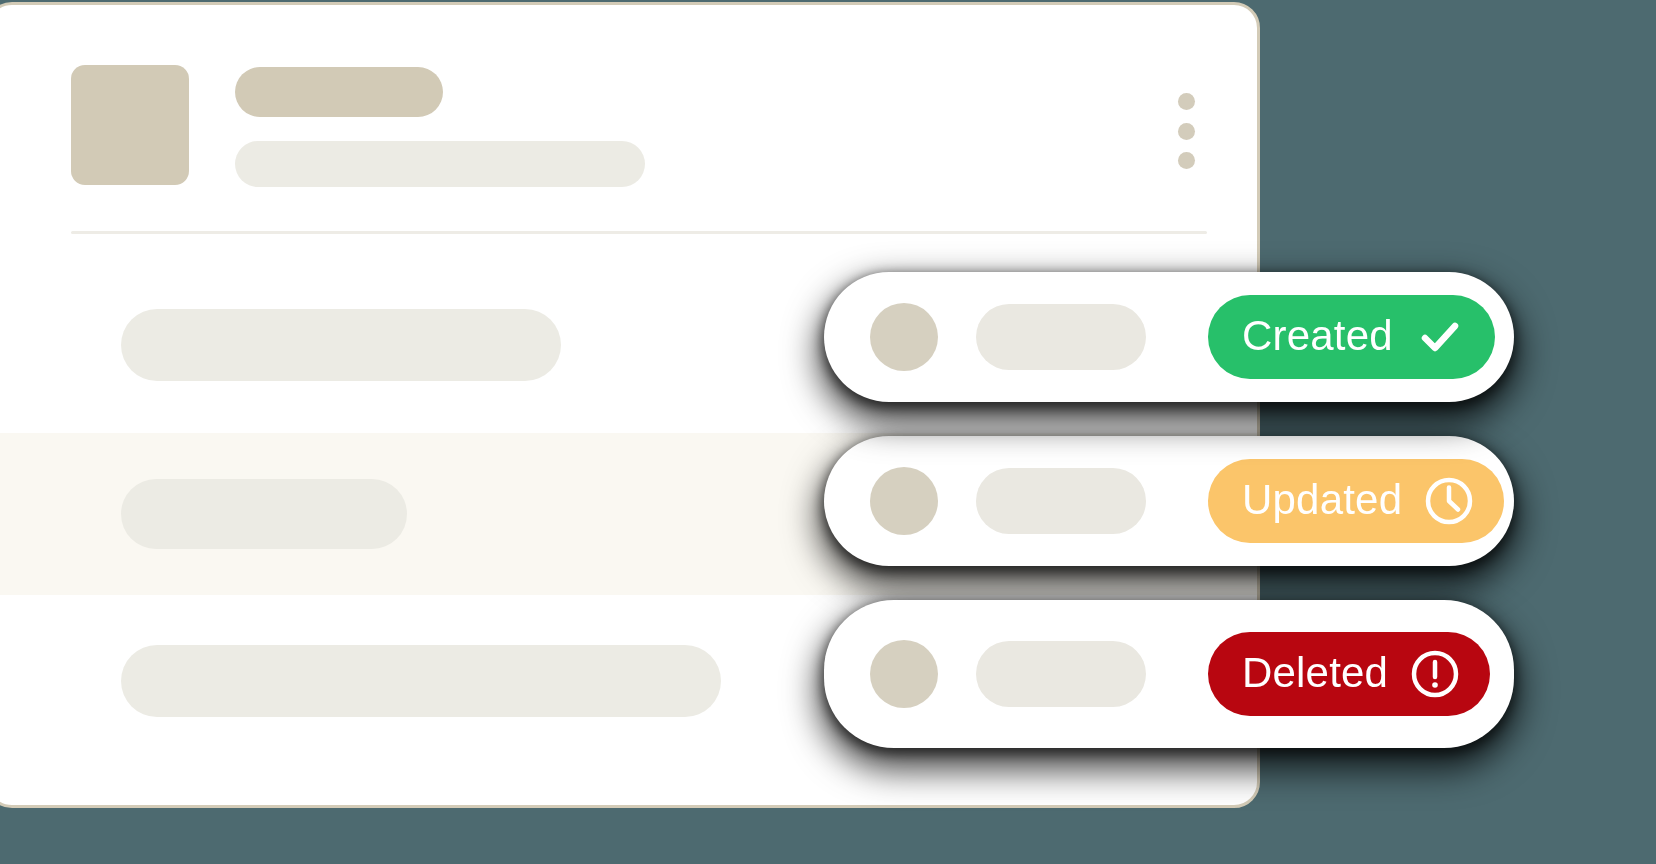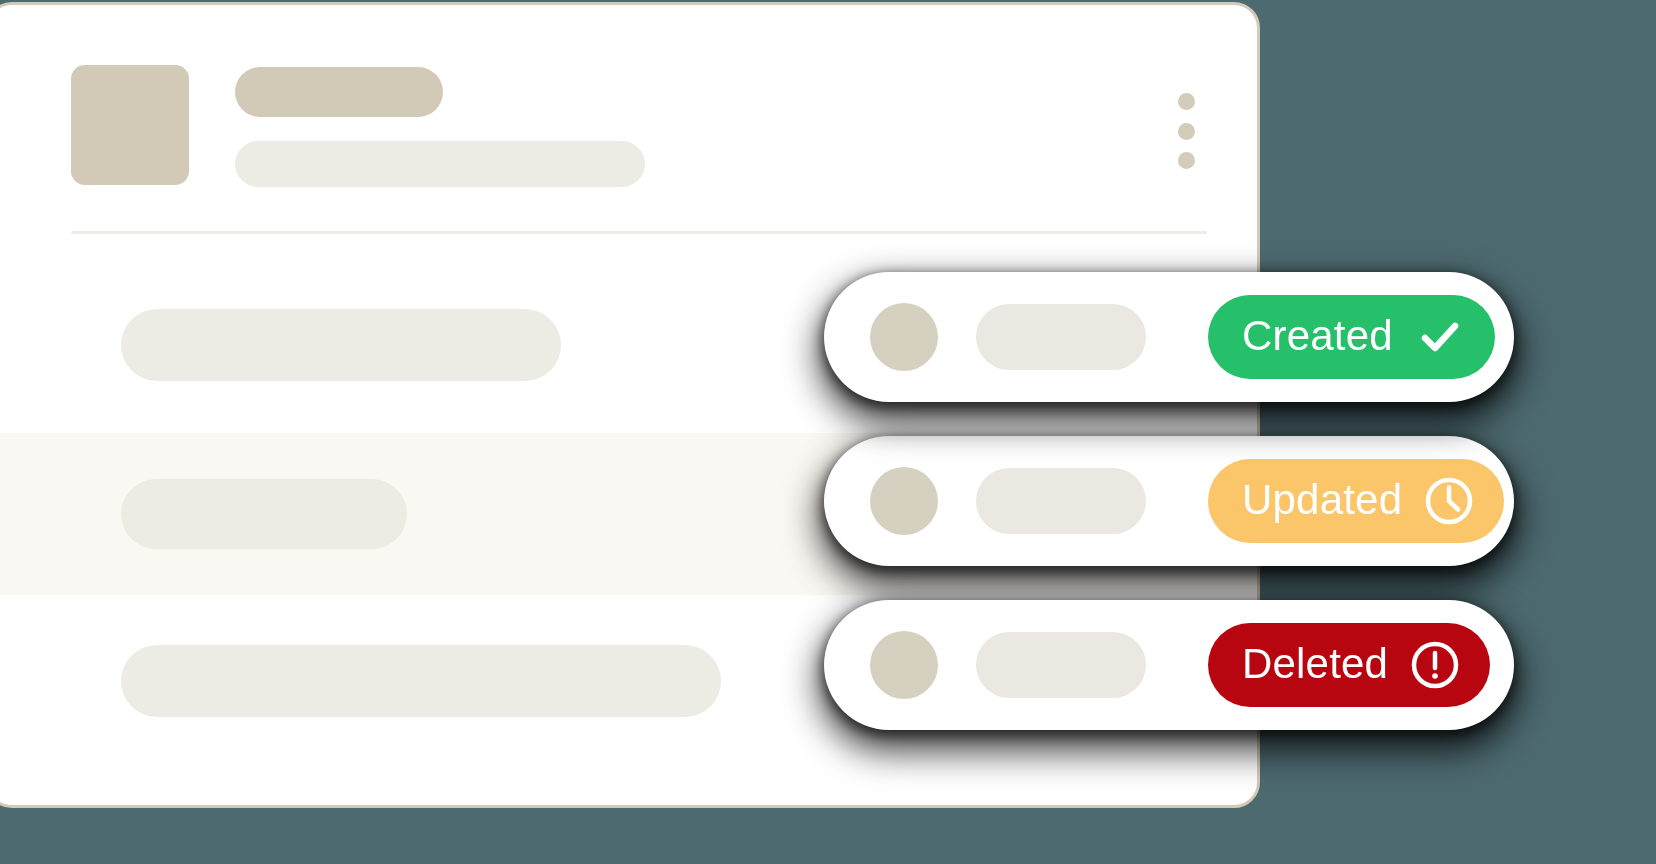--- a/index.html
+++ b/index.html
@@ -196,21 +196,21 @@
   .fc-updated {
     left: 824px;
     top: 436px;
     width: 690px;
     height: 130px;
   }
   .fc-deleted {
     left: 824px;
     top: 600px;
     width: 690px;
-    height: 130px;
+    height: 148px;
   }
 </style>
 </head>
 <body>
 
 <div class="stage">
 
   <div class="main-card">
 
     <div class="card-header">

